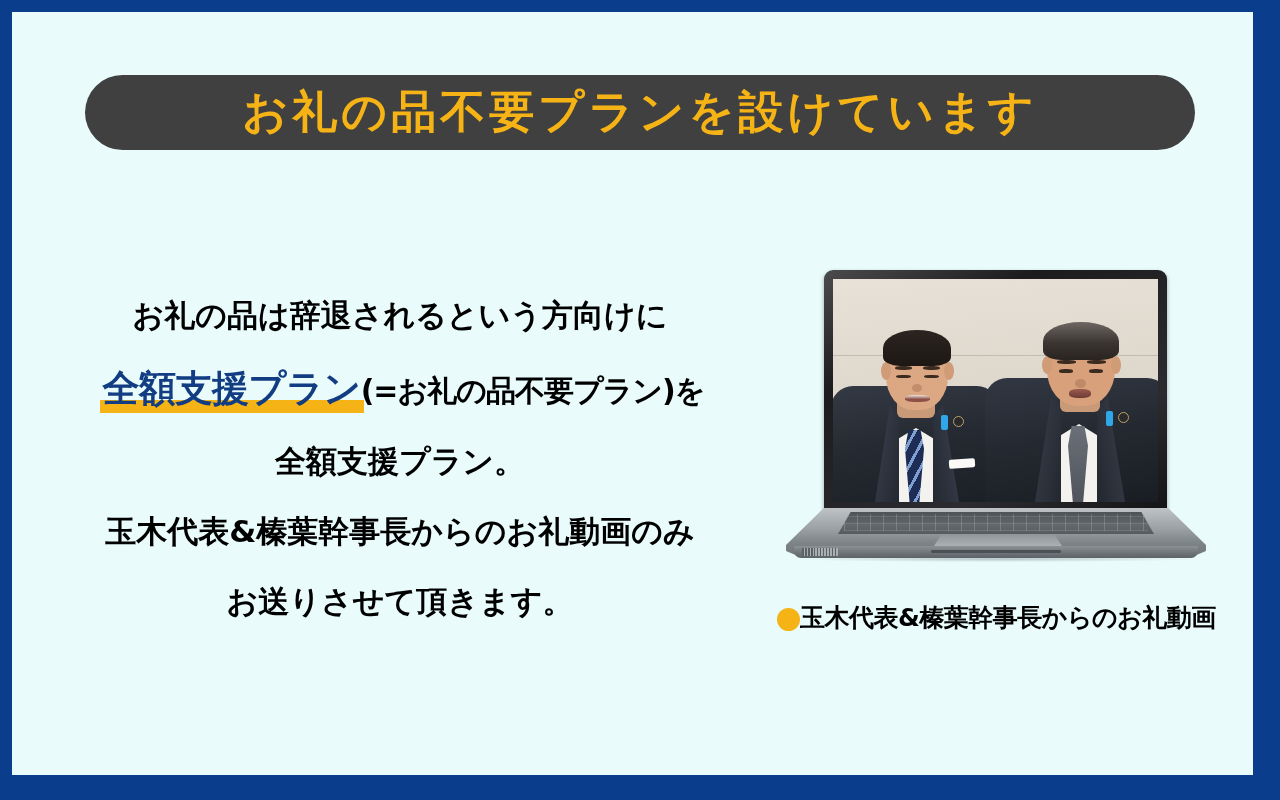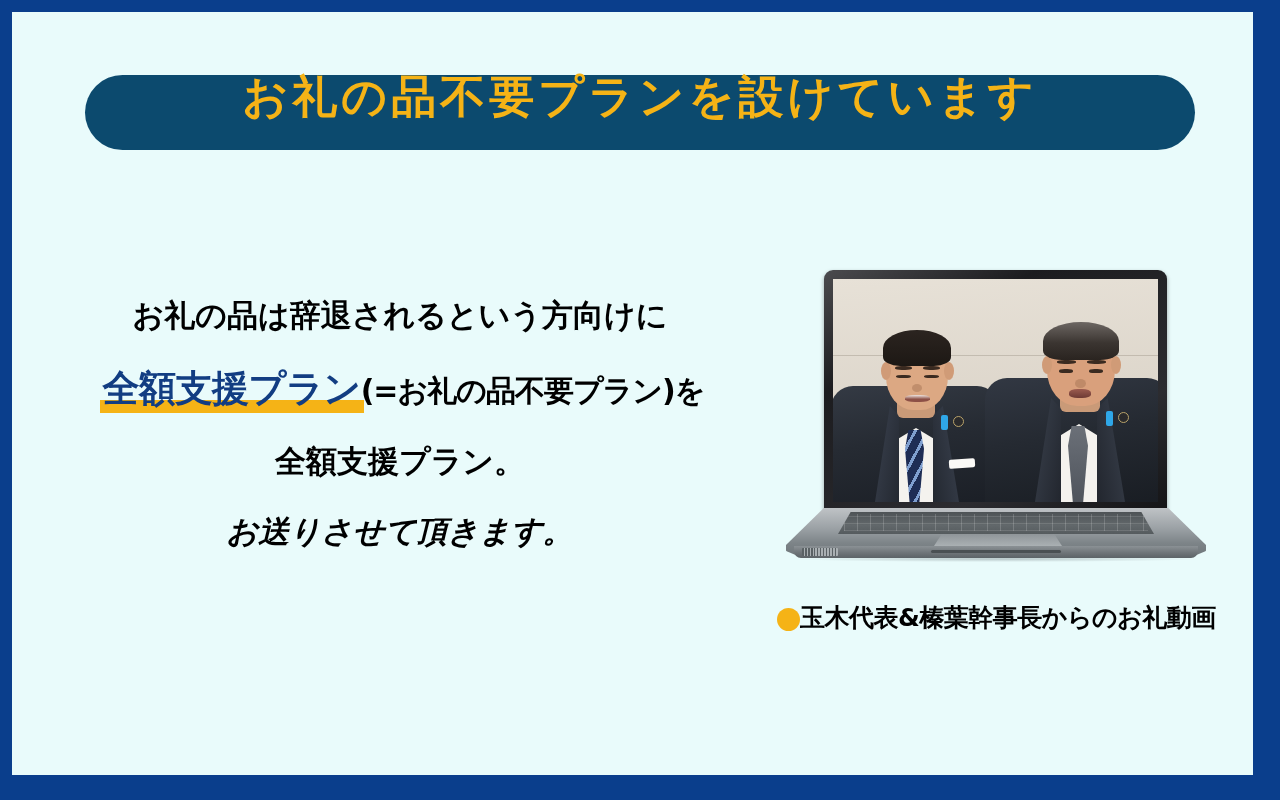--- a/index.html
+++ b/index.html
@@ -31,24 +31,24 @@
     overflow: hidden;
   }
 
   
   .banner {
     position: absolute;
     left: 73px;
     top: 63px;
     width: 1110px;
     height: 75px;
-    background: #0c4a6e;
+    background: #404040;
     border-radius: 38px;
     display: flex;
-    align-items: flex-start;
+    align-items: center;
     justify-content: center;
   }
   .banner-text {
     color: #f5b316;
     font-size: 45px;
     font-weight: bold;
     letter-spacing: 4px;
     line-height: 1;
     white-space: nowrap;
     transform: translateY(-1px);
@@ -63,21 +63,21 @@
     text-align: center;
   }
   .body-line {
     font-size: 31px;
     font-weight: bold;
     color: #000000;
     line-height: 1;
     margin: 0 0 39px 0;
     white-space: nowrap;
   }
-  .body-line:last-child { margin-bottom: 4px; font-style: italic; }
+  .body-line:last-child { margin-bottom: 4px; }
 
   
   .line-highlight {
     position: relative;
     display: block;
   }
   .hl-word {
     position: relative;
     display: inline-block;
     color: #123d82;
@@ -330,20 +330,21 @@
     <div class="body-col">
 
       <p class="body-line">お礼の品は辞退されるという方向けに</p>
 
       <p class="body-line line-highlight">
         <span class="hl-word">全額支援プラン</span><span class="hl-rest">(=お礼の品不要プラン)を</span>
       </p>
 
       <p class="body-line">全額支援プラン。</p>
 
+      <p class="body-line">玉木代表&amp;榛葉幹事長からのお礼動画のみ</p>
 
       <p class="body-line">お送りさせて頂きます。</p>
     </div>
 
     <div class="laptop">
 
       <div class="lid">
         <div class="screen">
           <div class="photo">
             <div class="wall-seam"></div>

